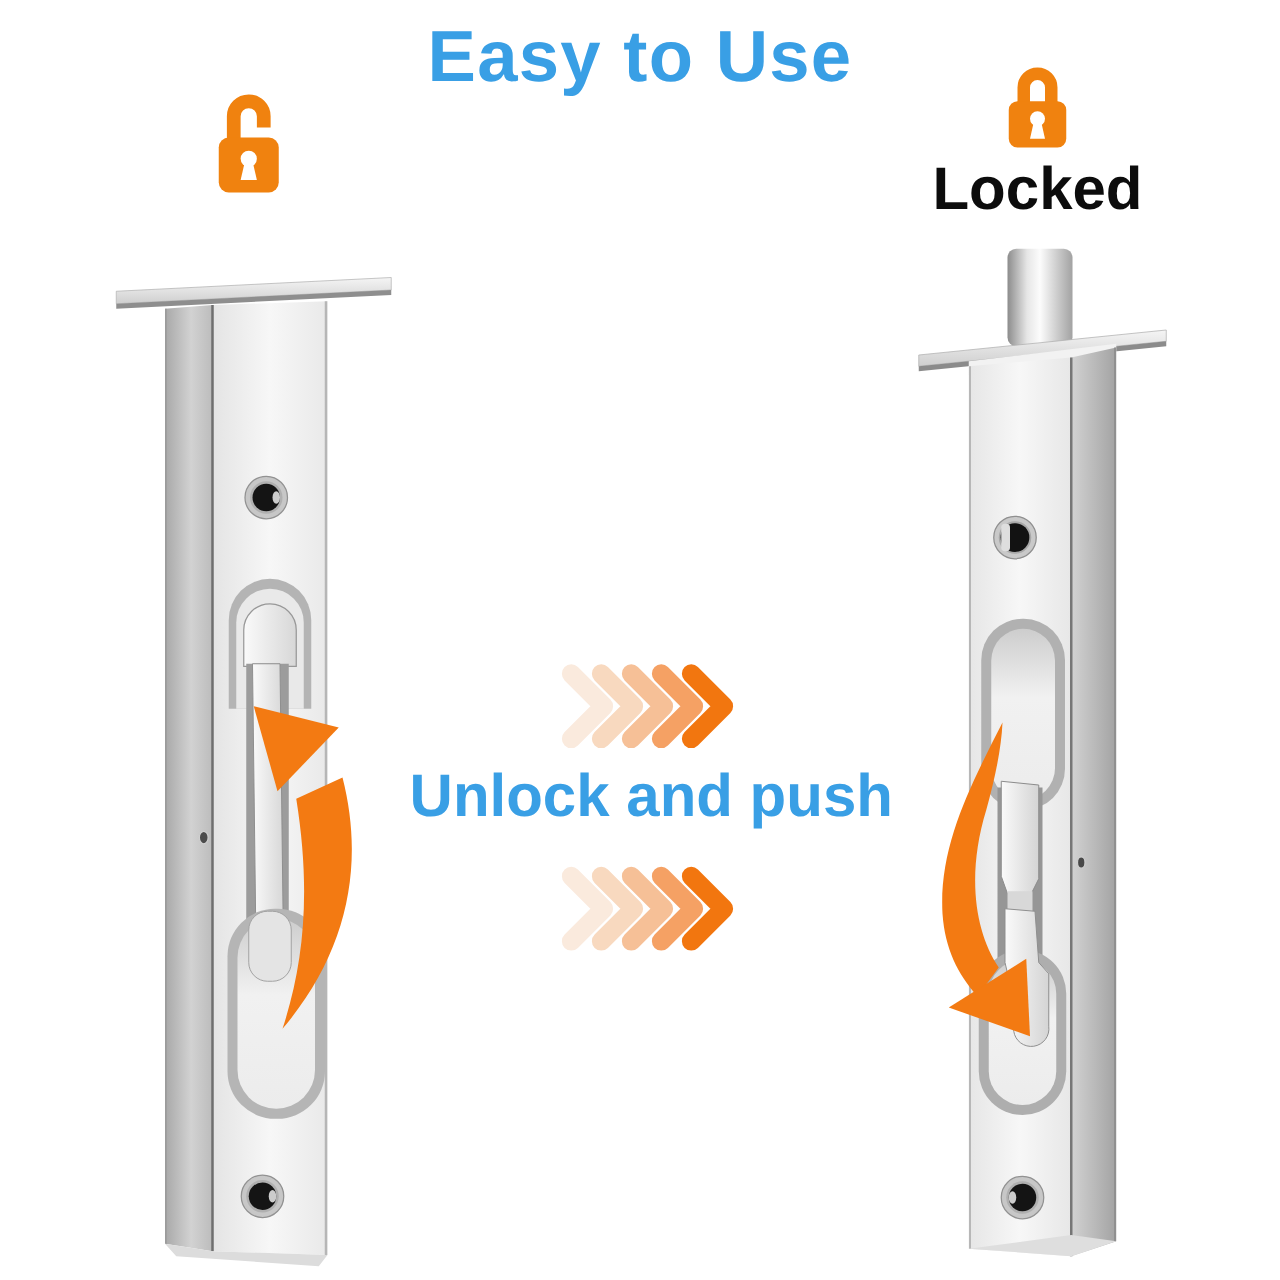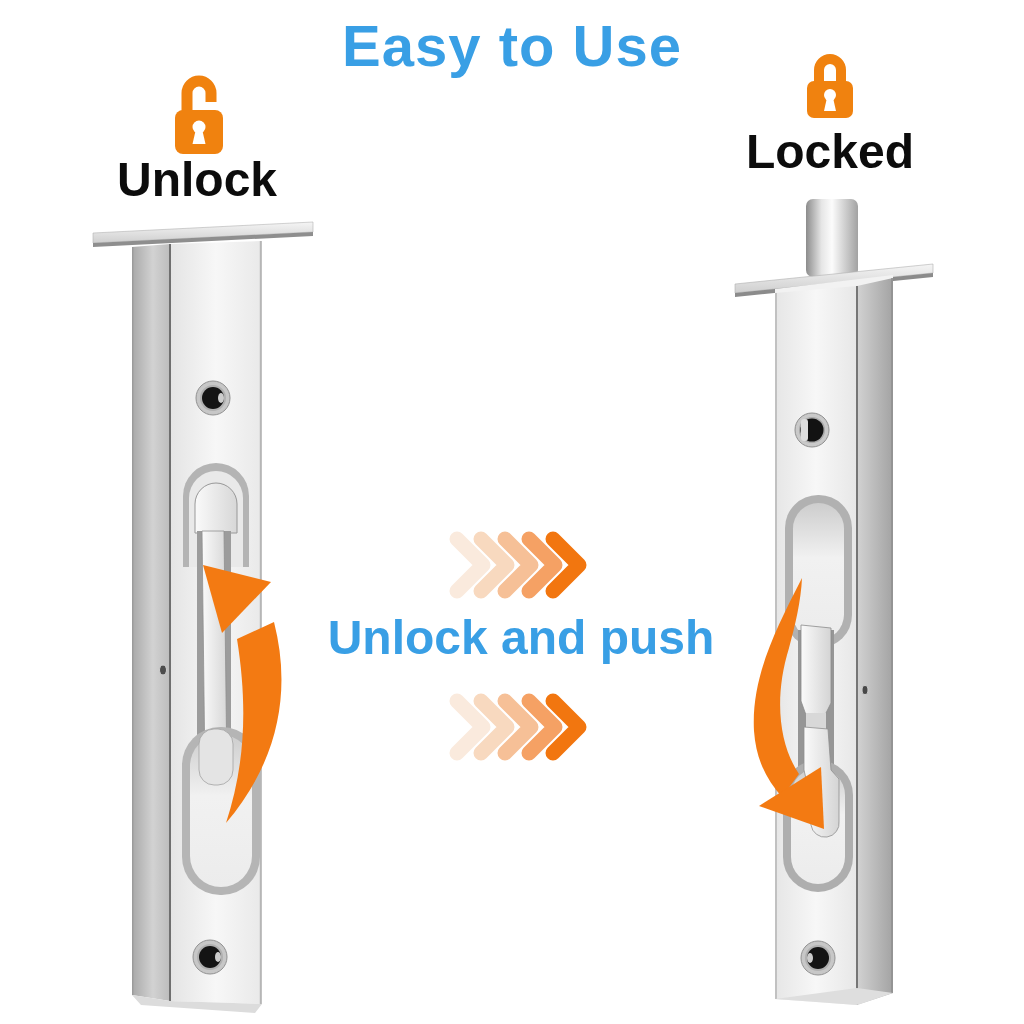--- a/index.html
+++ b/index.html
@@ -43,21 +43,20 @@
 
   <div class="page-title">Easy to Use</div>
 
   <svg id="lock-icon-left" class="lock-icon" viewBox="0 0 54 84">
     <path class="lock-stroke" d="M15,40 V21 A12,12 0 0 1 39,21 V30" fill="none" stroke-width="11"></path>
     <rect class="lock-fill" x="3" y="38" width="48" height="44" rx="8"></rect>
     <circle cx="27" cy="55" r="6.5" fill="#ffffff"></circle>
     <path d="M23.5,59 L30.5,59 L33.5,72 L20.5,72 Z" fill="#ffffff"></path>
   </svg>
 
-  <div id="unlock-label" class="state-label">Unlock</div>
 
   <svg id="lock-icon-right" class="lock-icon" viewBox="0 0 48 68">
     <path class="lock-stroke" d="M13,32 V19 A11,11 0 0 1 35,19 V32" fill="none" stroke-width="10"></path>
     <rect class="lock-fill" x="1" y="30" width="46" height="37" rx="7"></rect>
     <circle cx="24" cy="44" r="6" fill="#ffffff"></circle>
     <path d="M20.8,47.5 L27.2,47.5 L30,60 L18,60 Z" fill="#ffffff"></path>
   </svg>
 
   <div id="locked-label" class="state-label">Locked</div>
 

